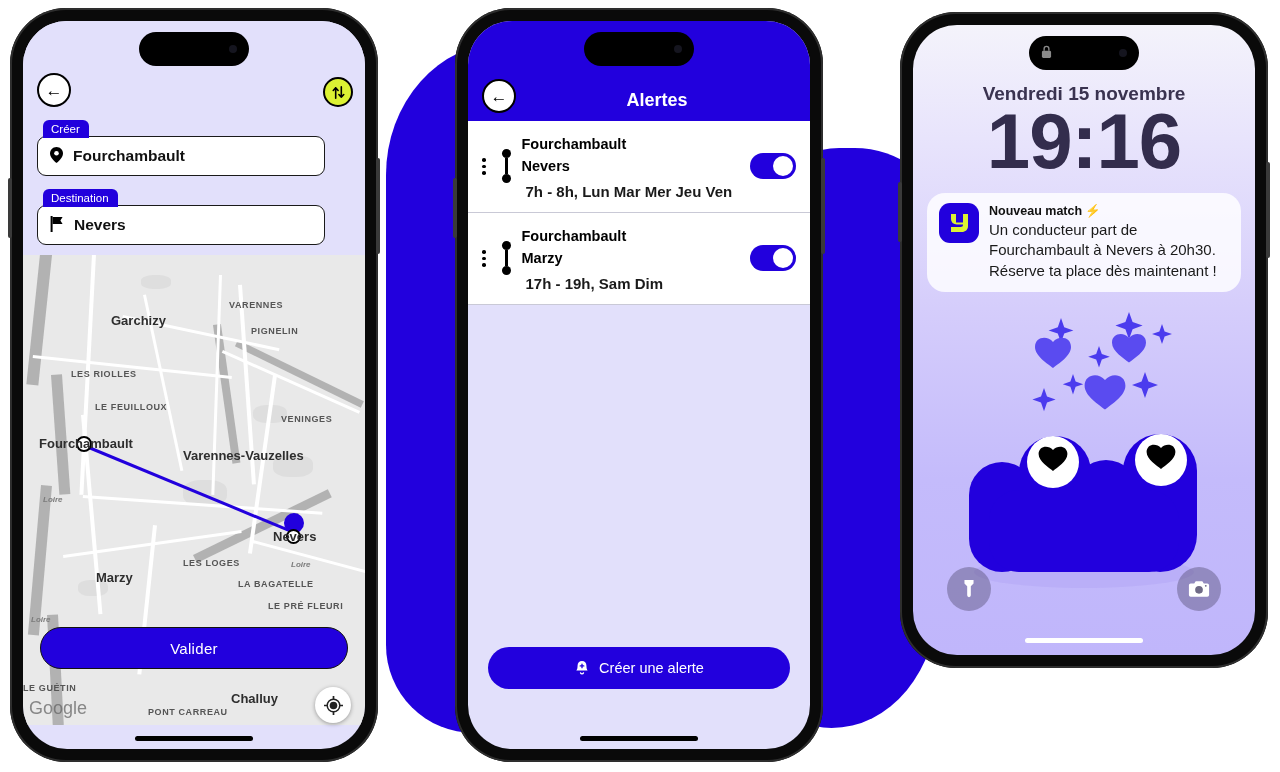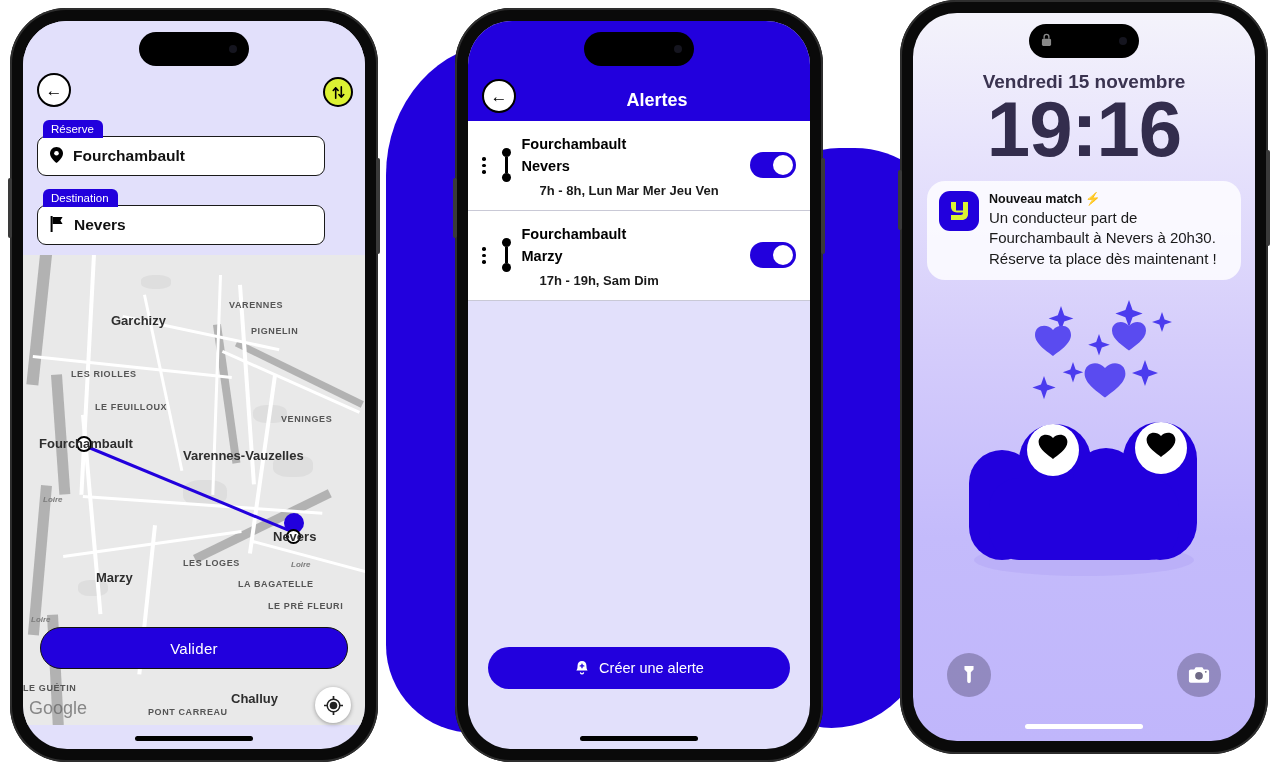--- a/index.html
+++ b/index.html
@@ -204,39 +204,39 @@
   .kebab {
     display: flex; flex-direction: column; gap: 3px;
     padding: 4px 6px; cursor: pointer;
   }
   .kebab i { width: 3.5px; height: 3.5px; border-radius: 50%; background: #000; display: block; }
   .timeline { width: 14px; display: flex; flex-direction: column; align-items: center; }
   .timeline .d { width: 9px; height: 9px; border-radius: 50%; background: #000; }
   .timeline .ln { width: 2.5px; height: 16px; background: #000; }
   .alert-body { flex: 1; }
   .alert-city { font-size: 14.5px; font-weight: 700; color: #000; line-height: 1.55; }
-  .alert-sched { font-size: 13px; font-weight: 700; color: #1a1a1a; margin-top: 5px; margin-left: 18px; }
+  .alert-sched { font-size: 15px; font-weight: 700; color: #1a1a1a; margin-top: 5px; margin-left: 4px; }
   .toggle {
     width: 46px; height: 26px; border-radius: 14px;
     background: #2200dd; position: relative; cursor: pointer; flex: none;
   }
   .toggle .knob {
     position: absolute; top: 3px; right: 3px;
     width: 20px; height: 20px; border-radius: 50%; background: #fff;
   }
   .create-btn {
     position: absolute; left: 20px; right: 20px; bottom: 60px;
     height: 42px; border-radius: 22px;
     background: #2200dd; color: #fff;
     display: flex; align-items: center; justify-content: center; gap: 9px;
     font-size: 14.5px; cursor: pointer;
   }
 
   
-  #phone3 { left: 900px; top: 0; width: 368px; height: 754px; }
+  #phone3 { left: 900px; top: 12px; width: 368px; height: 656px; }
   #phone3 .screen {
     background: linear-gradient(180deg, #f4f3fb 0%, #e8e4fc 18%, #d5cdfb 45%, #c4bbfb 72%, #c0b6fb 100%);
   }
   #phone3 .island { background: #000; }
   .lock-glyph { font-size: 13px; color: #8a8a8a; line-height: 1; }
   .ls-date {
     text-align: center; margin-top: 58px;
     font-size: 19px; font-weight: 600; color: #3a3350;
   }
   .ls-time {
@@ -287,21 +287,21 @@
     <div class="screen">
       <div class="island">
         <span></span>
           <span class="cam"></span>
       </div>
 
       <div class="p1-top">
         <div class="back-btn">←</div>
 
         <div class="field-group">
-          <div class="field-tag">Réserve</div>
+          <div class="field-tag">Créer</div>
           <div class="field-box">
             <span class="f-icon">
               <svg width="13" height="16" viewBox="0 0 13 16">
                   <path d="M6.5 0C2.9 0 0 2.9 0 6.5C0 11 6.5 16 6.5 16S13 11 13 6.5C13 2.9 10.1 0 6.5 0Z" fill="#000"></path>
                   <circle cx="6.5" cy="6.2" r="2.3" fill="#fff"></circle>
                 </svg>
             </span>
             <span class="f-val">Fourchambault</span>
           </div>
         </div>

